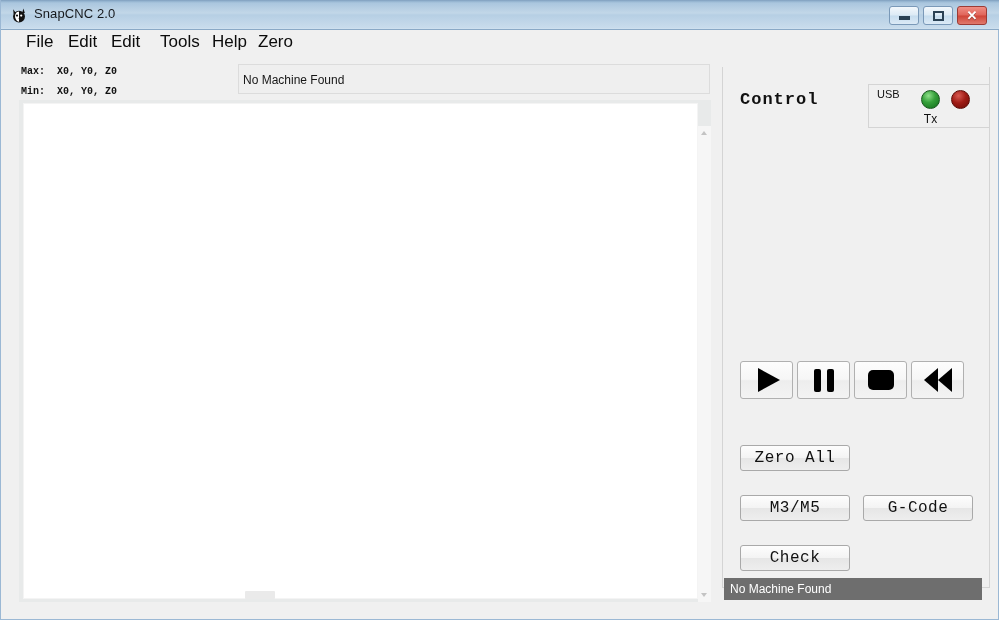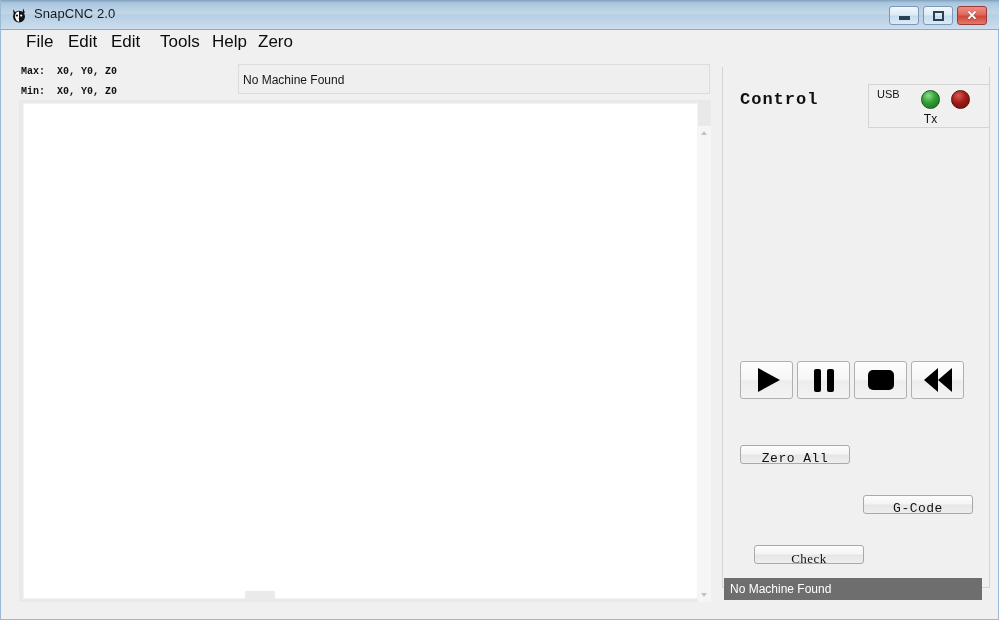--- a/index.html
+++ b/index.html
@@ -323,37 +323,37 @@
     width: 0; height: 0;
     border-top: 12px solid transparent;
     border-bottom: 12px solid transparent;
     border-right: 14px solid #000000;
     display: inline-block;
   }
 
   
   .action-btn {
     position: absolute;
-    width: 110px; height: 19px;
+    width: 110px; height: 26px;
     box-sizing: border-box;
     border: 1px solid #a9a9a9;
     border-radius: 3px;
     background: linear-gradient(to bottom, #fdfdfd 0%, #f4f4f4 48%, #e6e6e6 52%, #eeeeee 100%);
     font-family: "Liberation Mono", "DejaVu Sans Mono", monospace;
-    font-size: 13px;
+    font-size: 16px;
     color: #111111;
     line-height: 25px;
     text-align: center;
     letter-spacing: .5px;
   }
   #act-0 { left: 17px;  top: 378px; }
   #act-1 { left: 140px; top: 378px; }
   #act-2 { left: 17px;  top: 428px; }
   #act-3 { left: 140px; top: 428px; }
-  #act-4 { left: 31px;  top: 478px; font-family: Liberation Serif, serif; }
+  #act-4 { left: 17px;  top: 478px; }
   #act-5 { left: 140px; top: 478px; }
 
   
   #statusbar {
     position: absolute;
     left: 722px; top: 548px;
     width: 258px; height: 22px;
     box-sizing: border-box;
     background: #6e6e6e;
   }
@@ -478,20 +478,21 @@
           </div>
       </div>
       <div class="transport" id="tr-rew">
         <div class="g">
           <span class="gl-rew-tri"></span>
             <span class="gl-rew-tri"></span>
         </div>
       </div>
 
       <div class="action-btn" id="act-0">Zero All</div>
+      <div class="action-btn" id="act-2">M3/M5</div>
       <div class="action-btn" id="act-3">G-Code</div>
       <div class="action-btn" id="act-4">Check</div>
     </div>
 
     <div id="usb-panel"></div>
     <div id="usb-label">USB</div>
     <div class="led" id="led-tx"></div>
     <div class="led" id="led-rx"></div>
     <div class="led-label" id="label-tx">Tx</div>
     <div class="led-label" id="label-rx">Rx</div>

